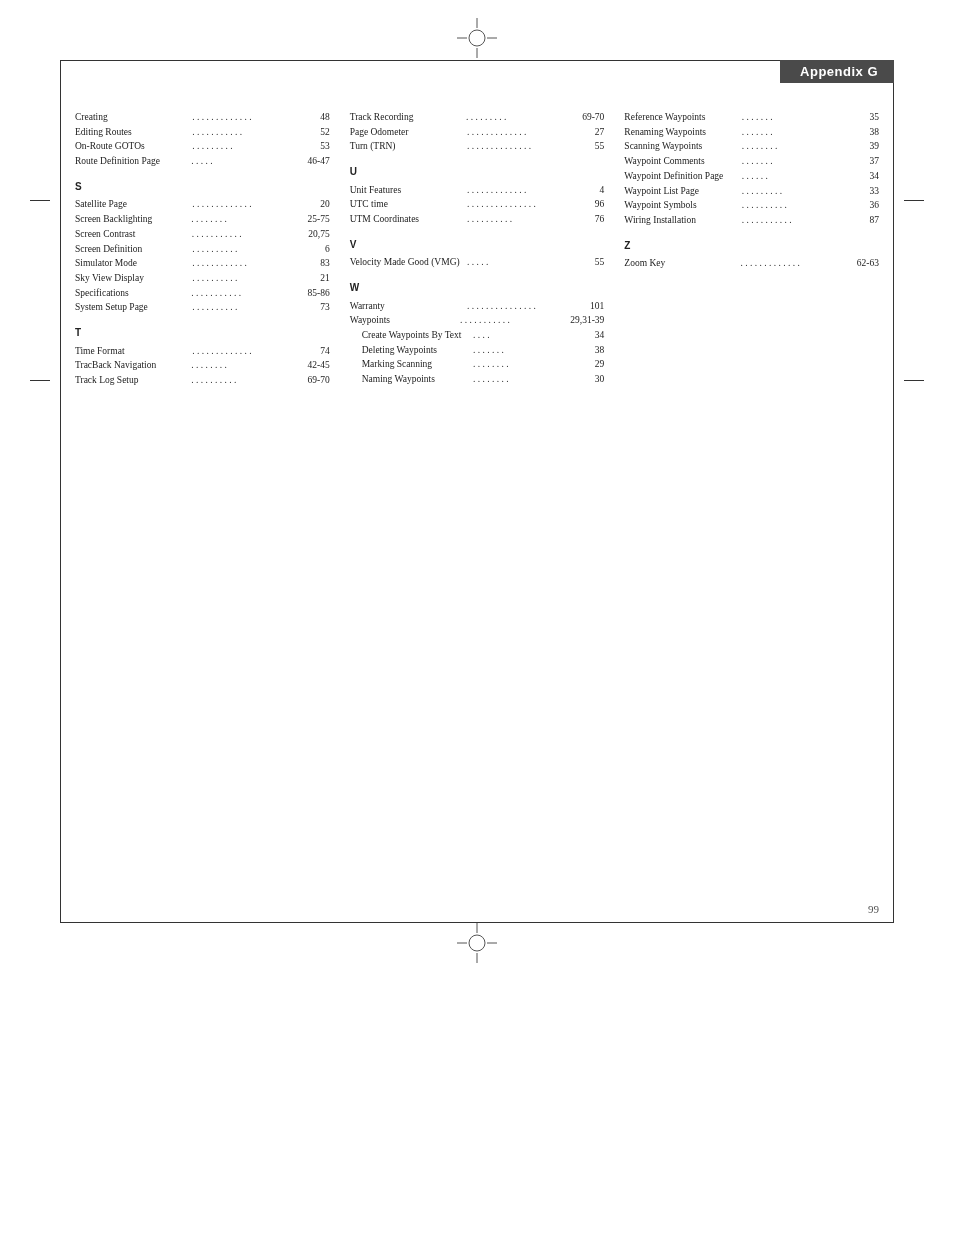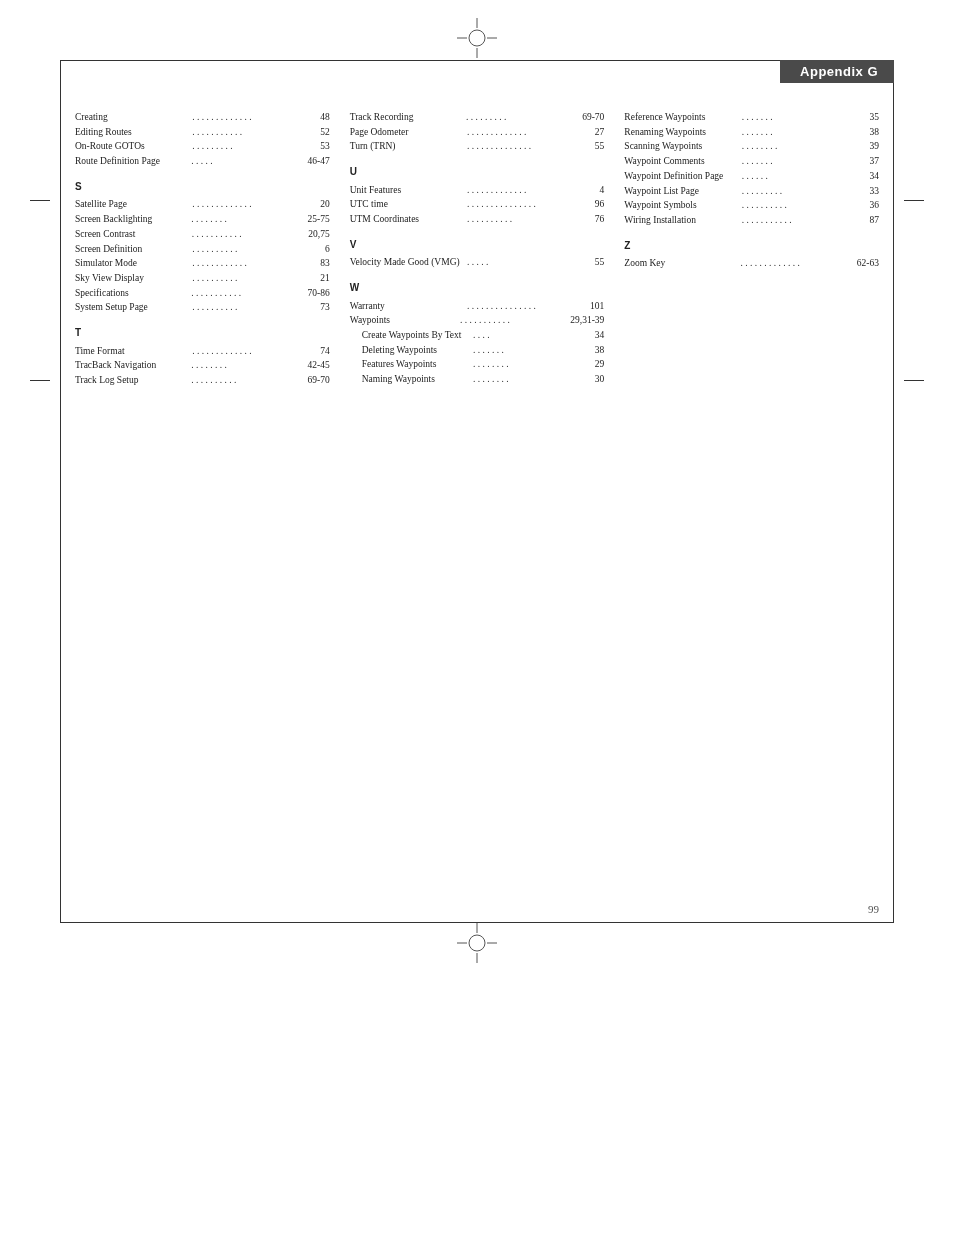--- a/index.html
+++ b/index.html
@@ -295,21 +295,21 @@
             <span class="entry-page">83</span>
           </div>
           <div class="index-entry">
             <span class="entry-text">Sky View Display</span>
             <span class="entry-dots"> . . . . . . . . . .</span>
             <span class="entry-page">21</span>
           </div>
           <div class="index-entry">
             <span class="entry-text">Specifications</span>
             <span class="entry-dots"> . . . . . . . . . . .</span>
-            <span class="entry-page">70-86</span>
+            <span class="entry-page">85-86</span>
           </div>
           <div class="index-entry">
             <span class="entry-text">System Setup Page</span>
             <span class="entry-dots"> . . . . . . . . . .</span>
             <span class="entry-page">73</span>
           </div>
         </div>
 
         <div class="col-section">
           <div class="col-section-header">T</div>
@@ -394,21 +394,21 @@
             <span class="entry-text">Create Waypoints By Text</span>
             <span class="entry-dots"> . . . .</span>
             <span class="entry-page">34</span>
           </div>
           <div class="index-entry sub-entry">
             <span class="entry-text">Deleting Waypoints</span>
             <span class="entry-dots"> . . . . . . .</span>
             <span class="entry-page">38</span>
           </div>
           <div class="index-entry sub-entry">
-            <span class="entry-text">Features Waypoints</span>
+            <span class="entry-text">Marking Scanning</span>
             <span class="entry-dots"> . . . . . . . .</span>
             <span class="entry-page">29</span>
           </div>
           <div class="index-entry sub-entry">
             <span class="entry-text">Naming Waypoints</span>
             <span class="entry-dots"> . . . . . . . .</span>
             <span class="entry-page">30</span>
           </div>
         </div>
       </div>

